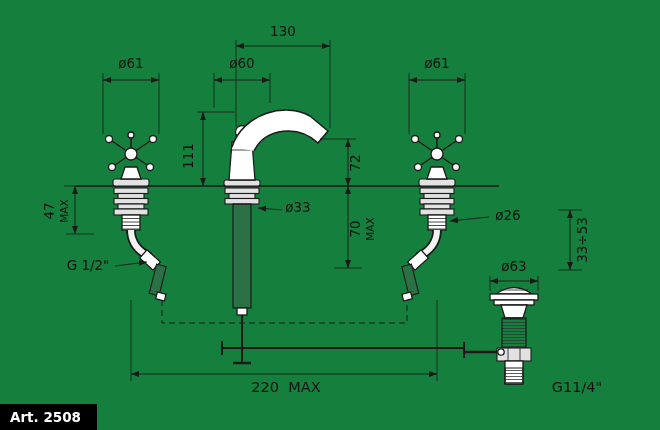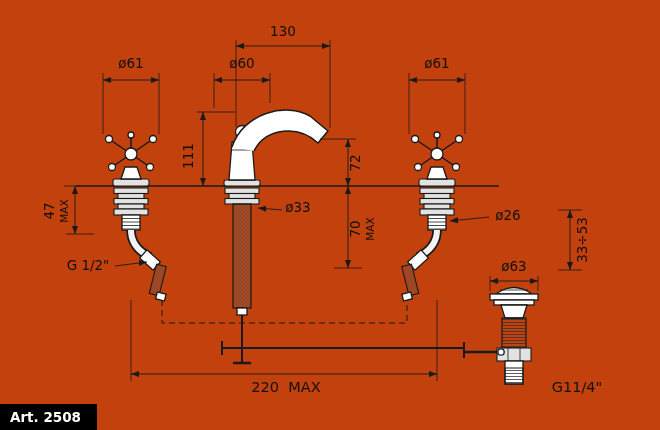--- a/index.html
+++ b/index.html
@@ -1,16 +1,16 @@
 <!DOCTYPE html>
 <html><head>
 <meta charset="utf-8">
 <style>
   html,body { margin:0; padding:0; background:#ffffff; }
-  .stage { position:relative; width:660px; height:430px; background:#c2410c;
+  .stage { position:relative; width:660px; height:430px; background:#15803d;
            font-family:"DejaVu Sans", sans-serif; overflow:hidden; }
   svg text { font-family:"DejaVu Sans", sans-serif; fill:#111111; }
   .dline { stroke:#1a1a1a; stroke-width:1.5; fill:none; }
   .thin  { stroke:#1a1a1a; stroke-width:0.8; fill:none; }
   .dim   { stroke:#1a1a1a; stroke-width:0.9; fill:none; }
   .dash  { stroke:#1a1a1a; stroke-width:1; fill:none; stroke-dasharray:6 4; }
   .fw { fill:#ffffff; stroke:#1a1a1a; stroke-width:1.3; }
   .fg { fill:#e2e2e2; stroke:#1a1a1a; stroke-width:1.1; }
   .dt  { font-size:13.5px; }
   .sm  { font-size:10.5px; }

